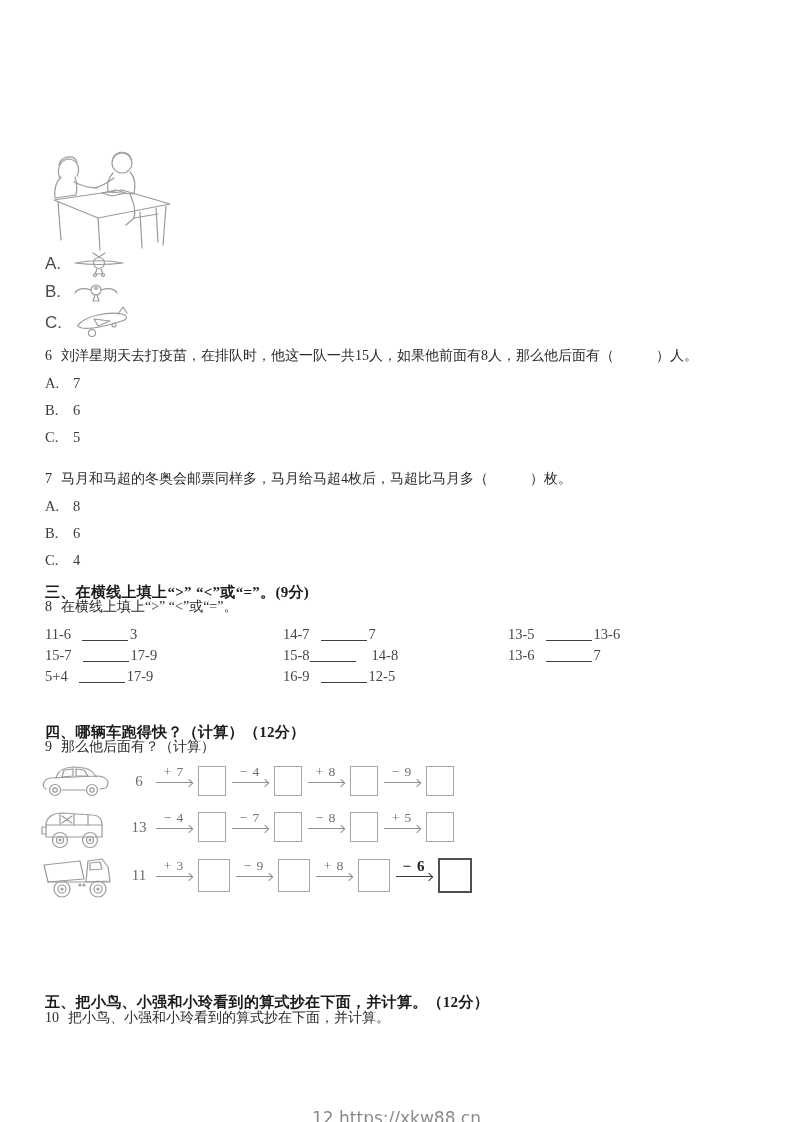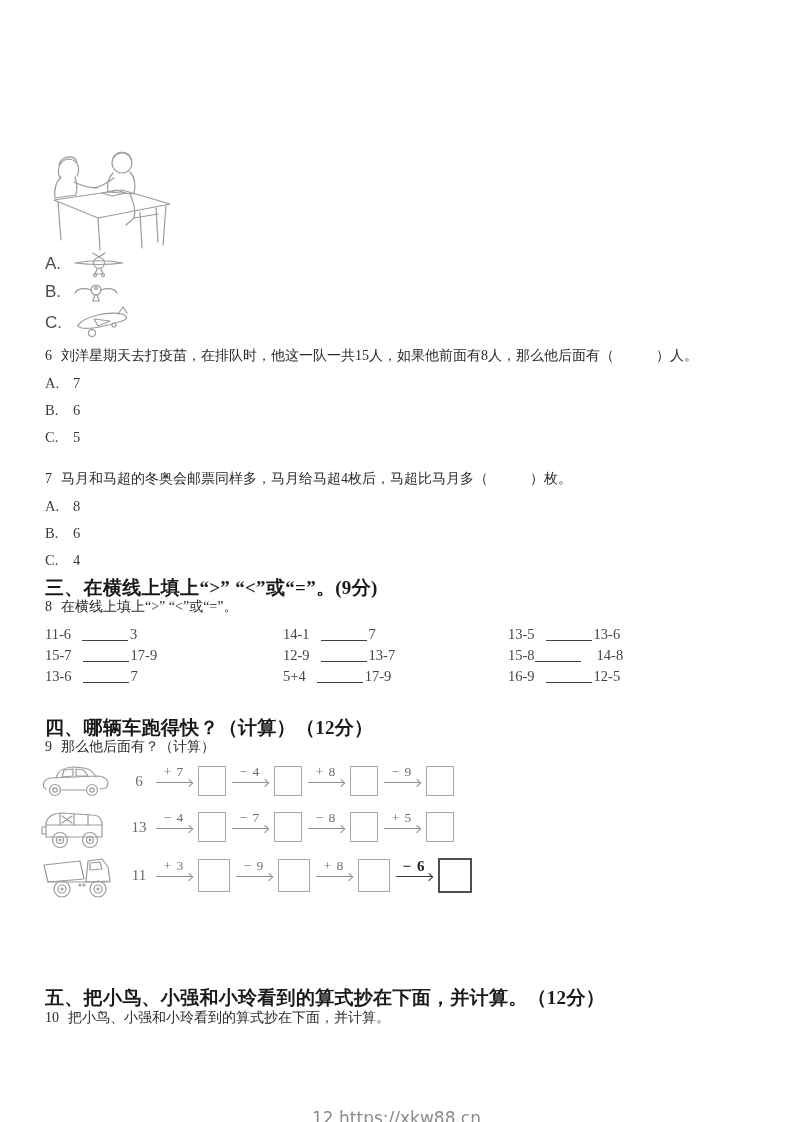--- a/index.html
+++ b/index.html
@@ -5,21 +5,21 @@
   html,body{margin:0;padding:0;background:#ffffff;}
   .page{
     position:relative;width:793px;height:1122px;background:#fff;overflow:hidden;
     font-family:"Liberation Serif","DejaVu Serif",serif;color:#2e2e2e;
   }
   .abs{position:absolute;}
   .sketch{stroke:#9b9b9b;fill:none;stroke-width:1.2;stroke-linecap:round;stroke-linejoin:round;}
   
   .qline{font-size:14px;white-space:nowrap;color:#2b2b2b;}
   .qnum{display:inline-block;margin-right:9px;}
-  .sec{font-weight:bold;font-size:19px;color:#1a1a1a;white-space:nowrap;letter-spacing:0.3px;}
+  .sec{font-weight:bold;font-size:15px;color:#1a1a1a;white-space:nowrap;letter-spacing:0.3px;margin-top:8px;}
   
   .planeopt{display:flex;align-items:center;gap:12px;}
   .pltr{font-family:"Liberation Sans","DejaVu Sans",sans-serif;font-size:17px;color:#4a4a4a;}
   
   .opt{font-size:14.5px;color:#3a3a3a;}
   .opt .ltr{display:inline-block;min-width:28px;}
   
   .q8-grid{display:grid;grid-template-columns:238px 225px auto;row-gap:4px;font-size:14.5px;color:#454545;}
   .cmp{white-space:nowrap;}
   .blank{display:inline-block;width:46px;height:13px;border-bottom:1.2px solid #3f3f3f;margin-left:11px;margin-right:2px;vertical-align:-2px;}
@@ -137,24 +137,23 @@
     <span class="ltr">C.</span><span>4</span>
   </div>
 
   <div class="abs sec" style="left:45px;top:575px">三、在横线上填上“&gt;” “&lt;”或“=”。(9分)</div>
   <div class="abs qline" style="left:45px;top:598px">
     <span class="qnum">8</span><span>在横线上填上“&gt;” “&lt;”或“=”。</span>
   </div>
 
   <div class="abs q8-grid" style="left:45px;top:626px;width:700px">
     <div class="cmp"><span>11-6</span><span class="blank"></span><span>3</span></div>
-    <div class="cmp"><span>14-1</span><span class="blank"></span><span>7</span></div>
+    <div class="cmp"><span>14-7</span><span class="blank"></span><span>7</span></div>
     <div class="cmp"><span>13-5</span><span class="blank"></span><span>13-6</span></div>
     <div class="cmp"><span>15-7</span><span class="blank"></span><span>17-9</span></div>
-    <div class="cmp"><span>12-9</span><span class="blank"></span><span>13-7</span></div>
     <div class="cmp"><span>15-8</span><span class="blank" style="margin-left:0"></span><span style="margin-left:14px">14-8</span></div>
     <div class="cmp"><span>13-6</span><span class="blank"></span><span>7</span></div>
     <div class="cmp"><span>5+4</span><span class="blank"></span><span>17-9</span></div>
     <div class="cmp"><span>16-9</span><span class="blank"></span><span>12-5</span></div>
   </div>
 
   <div class="abs sec" style="left:45px;top:715px">四、哪辆车跑得快？（计算）（12分）</div>
   <div class="abs qline" style="left:45px;top:738px">
     <span class="qnum">9</span><span>那么他后面有？（计算）</span>
   </div>

